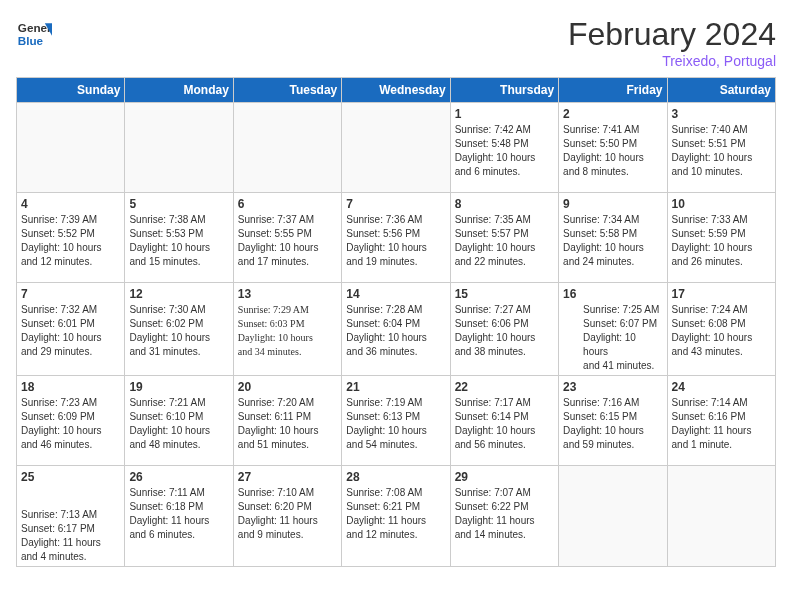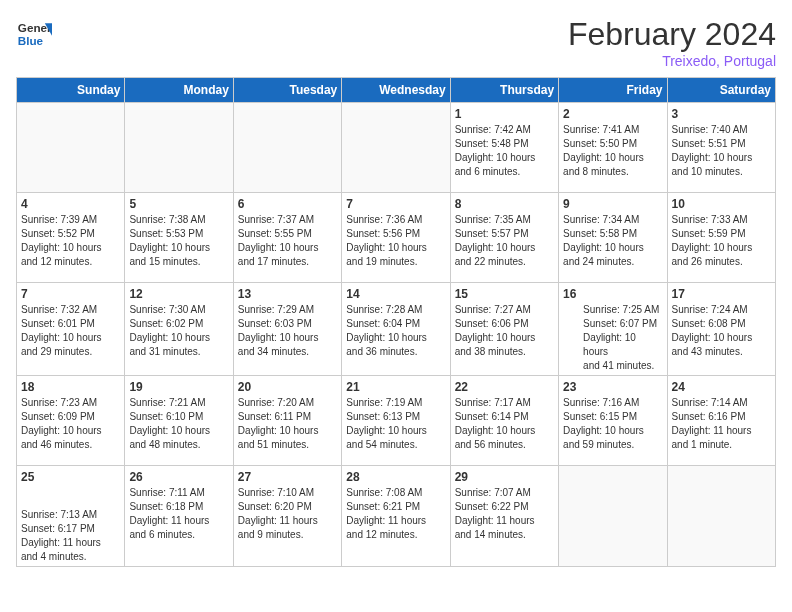--- a/index.html
+++ b/index.html
@@ -197,21 +197,21 @@
         </td>
         <td>
           <span class="day-number">12</span>
           <div class="day-info" style="white-space: pre-line;">Sunrise: 7:30 AM
 Sunset: 6:02 PM
 Daylight: 10 hours
 and 31 minutes.</div>
         </td>
         <td>
           <span class="day-number">13</span>
-          <div class="day-info" style="white-space: pre-line;">Sunrise: 7:29 AM
+          <div class="day-info" style="white-space: pre-line; font-family: Liberation Serif, serif;">Sunrise: 7:29 AM
 Sunset: 6:03 PM
 Daylight: 10 hours
 and 34 minutes.</div>
         </td>
         <td>
           <span class="day-number">14</span>
           <div class="day-info" style="white-space: pre-line;">Sunrise: 7:28 AM
 Sunset: 6:04 PM
 Daylight: 10 hours
 and 36 minutes.</div>

